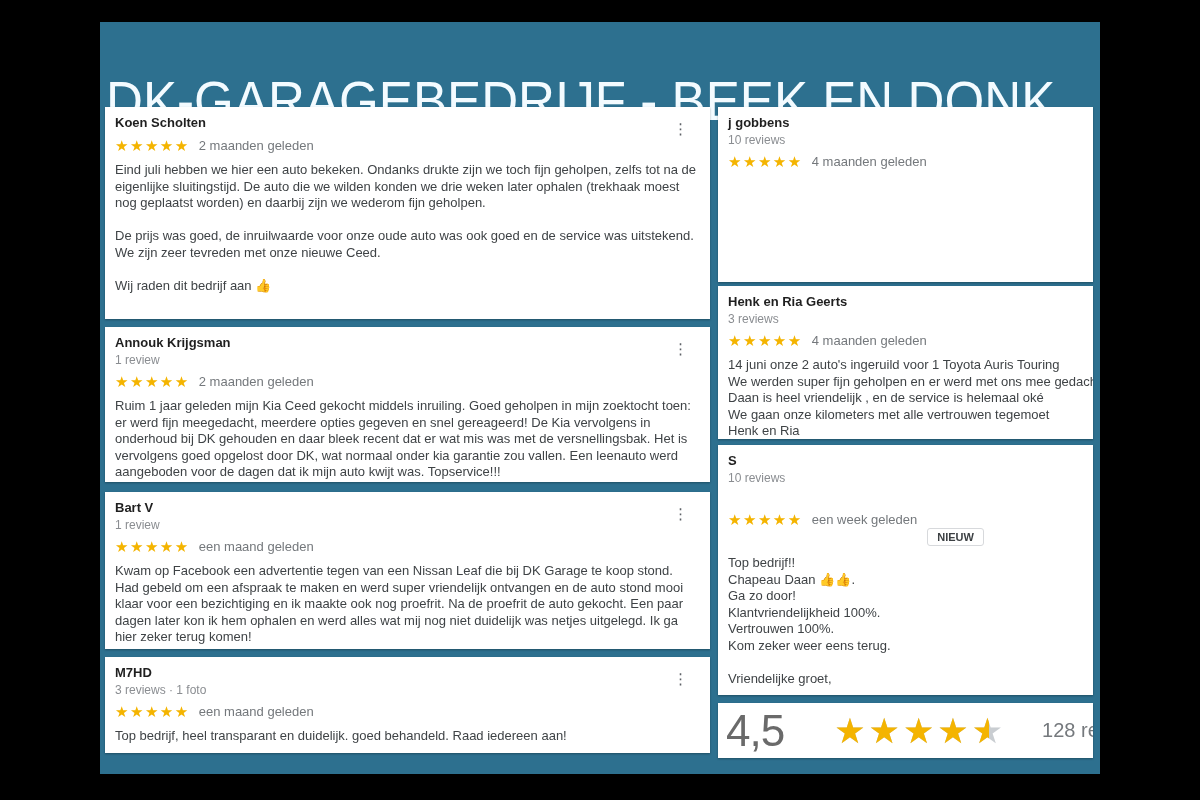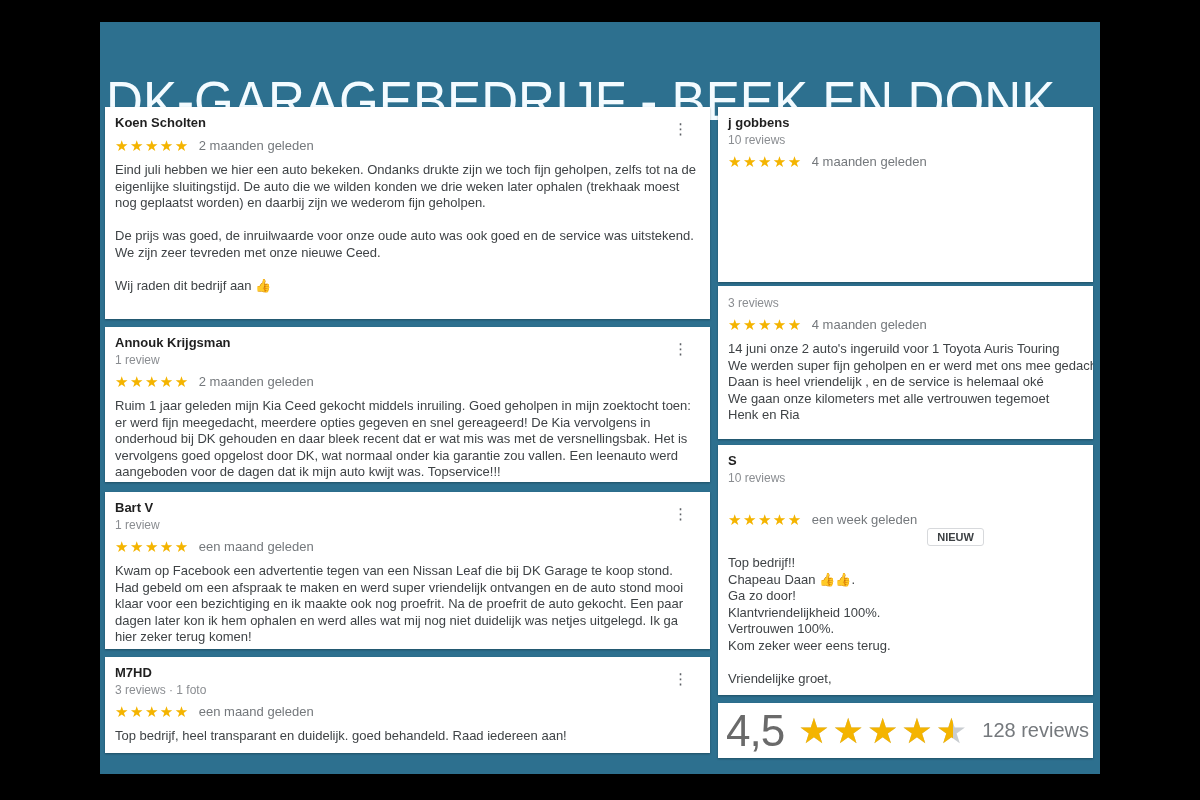--- a/index.html
+++ b/index.html
@@ -119,20 +119,21 @@
     <article class="card" style="height:175px; margin-bottom:4px;">
       <h3 class="name">j gobbens</h3>
       <div class="meta">10 reviews</div>
       <div class="starrow">
         <span class="stars">★★★★★</span>
         <span class="date">4 maanden geleden</span>
       </div>
     </article>
 
     <article class="card" style="height:153px; margin-bottom:6px;">
+      <h3 class="name">Henk en Ria Geerts</h3>
       <div class="meta">3 reviews</div>
       <div class="starrow">
         <span class="stars">★★★★★</span>
         <span class="date">4 maanden geleden</span>
       </div>
       <div class="rtext">14 juni onze 2 auto's ingeruild voor 1 Toyota Auris Touring
 We werden super fijn geholpen en er werd met ons mee gedacht
 Daan is heel vriendelijk , en de service is helemaal oké
 We gaan onze kilometers met alle vertrouwen tegemoet
 Henk en Ria</div>
@@ -151,21 +152,21 @@
 Ga zo door!
 Klantvriendelijkheid 100%.
 Vertrouwen 100%.
 Kom zeker weer eens terug.
 
 Vriendelijke groet,
 
 Suus</div>
     </article>
 
-    <div class="card summary" style="height:55px;">
+    <div class="card summary" style="height:55px;gap:36px;">
       <span class="score">4,5</span>
       <span class="big-stars">
         <span class="stars-bg">★★★★★</span>
         <span class="stars-fill" style="width: 90%;"><span>★★★★★</span></span>
       </span>
       <span class="count">128 reviews</span>
     </div>
 
   </div>
 </div>

